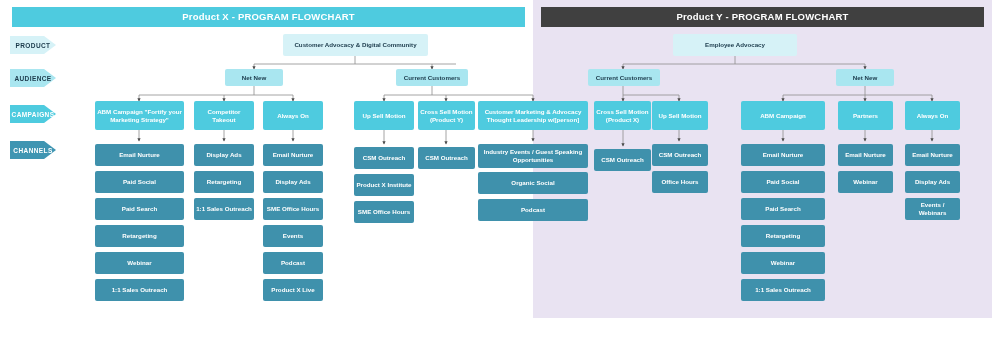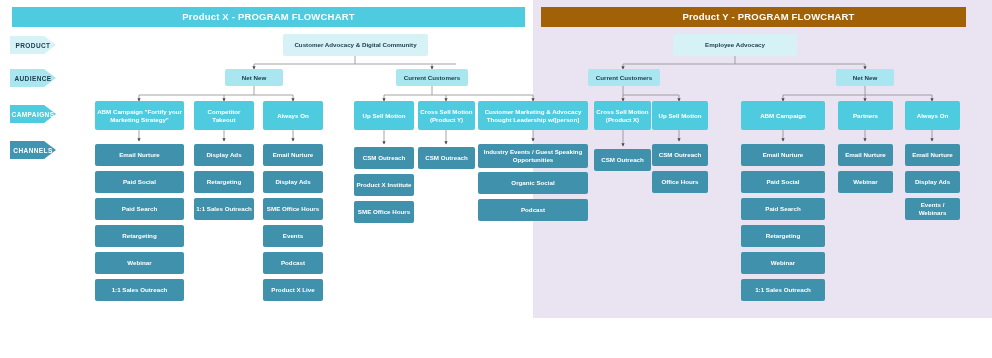--- a/index.html
+++ b/index.html
@@ -19,21 +19,21 @@
     background:#e9e3f2;
   }
 
   
   .hdr{
     position:absolute;height:20px;line-height:20px;
     text-align:center;color:#ffffff;font-size:9.5px;font-weight:bold;
     letter-spacing:.2px;
   }
   .hdr-x{left:12px;top:7px;width:513px;background:#4ecbdf;}
-  .hdr-y{left:541px;top:7px;width:395px;background:#a16207;padding-left:30px;}
+  .hdr-y{left:541px;top:7px;width:443px;background:#404040;}
 
   
   .chev{
     position:absolute;height:18px;width:46px;
     font-size:6.5px;font-weight:bold;letter-spacing:.4px;
     color:#1b3a4b;
     display:flex;align-items:center;justify-content:center;
     clip-path:polygon(0 0, 74% 0, 100% 50%, 74% 100%, 0 100%);
   }
   .chev.c1{background:#d6f2f7;}

